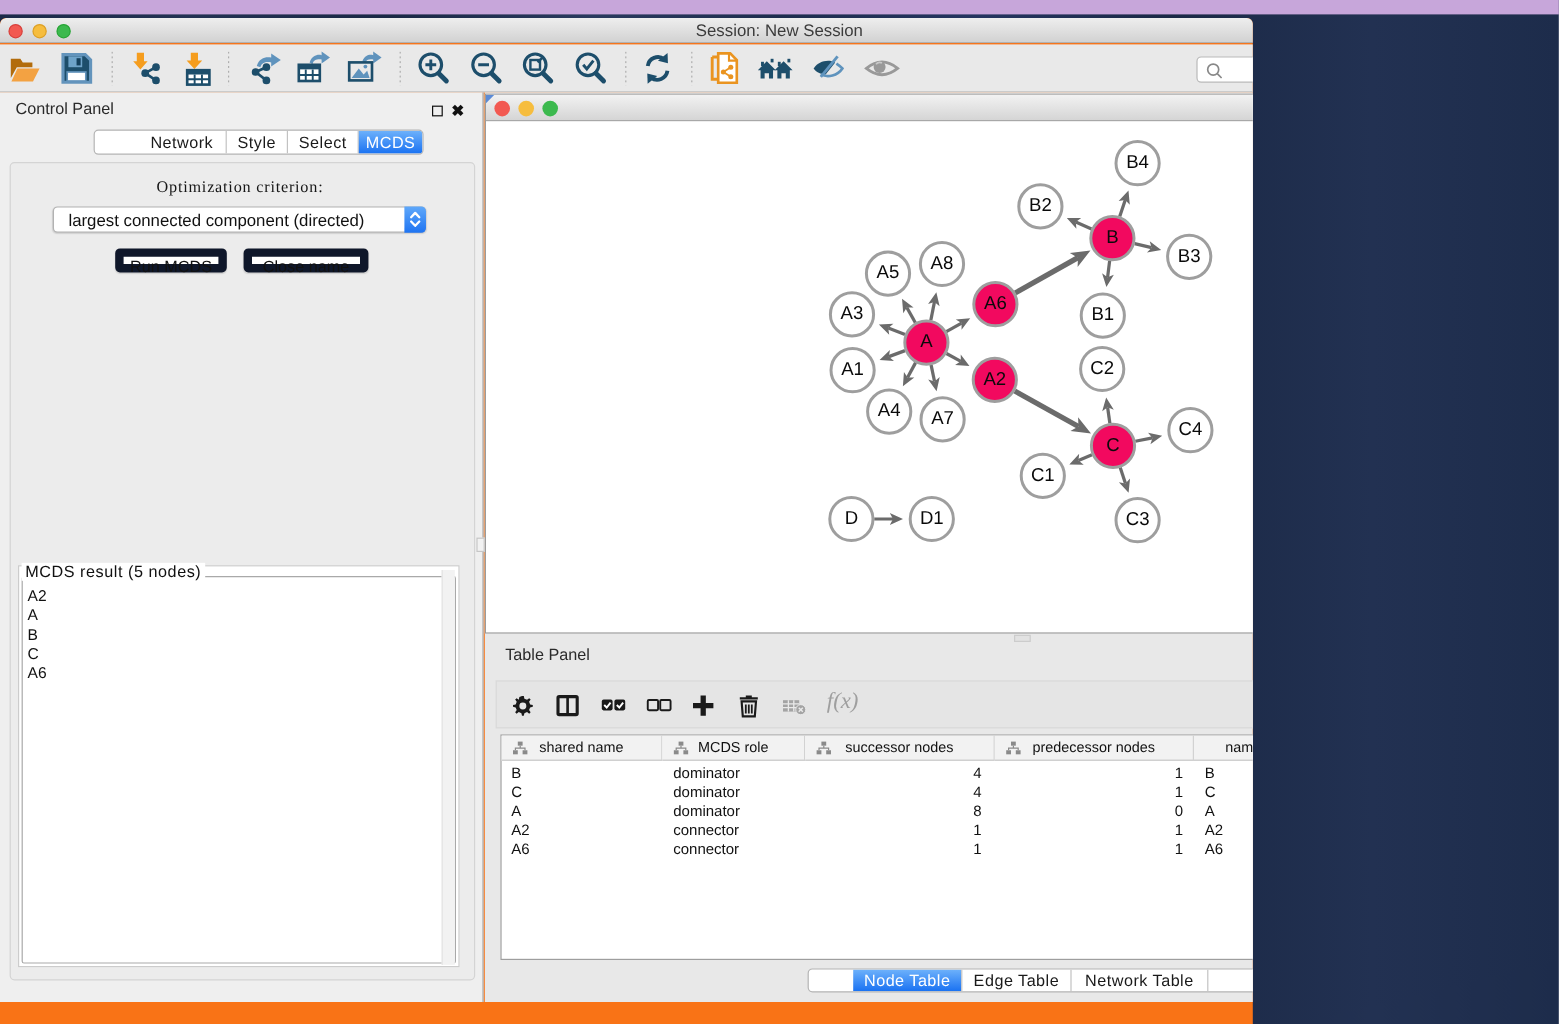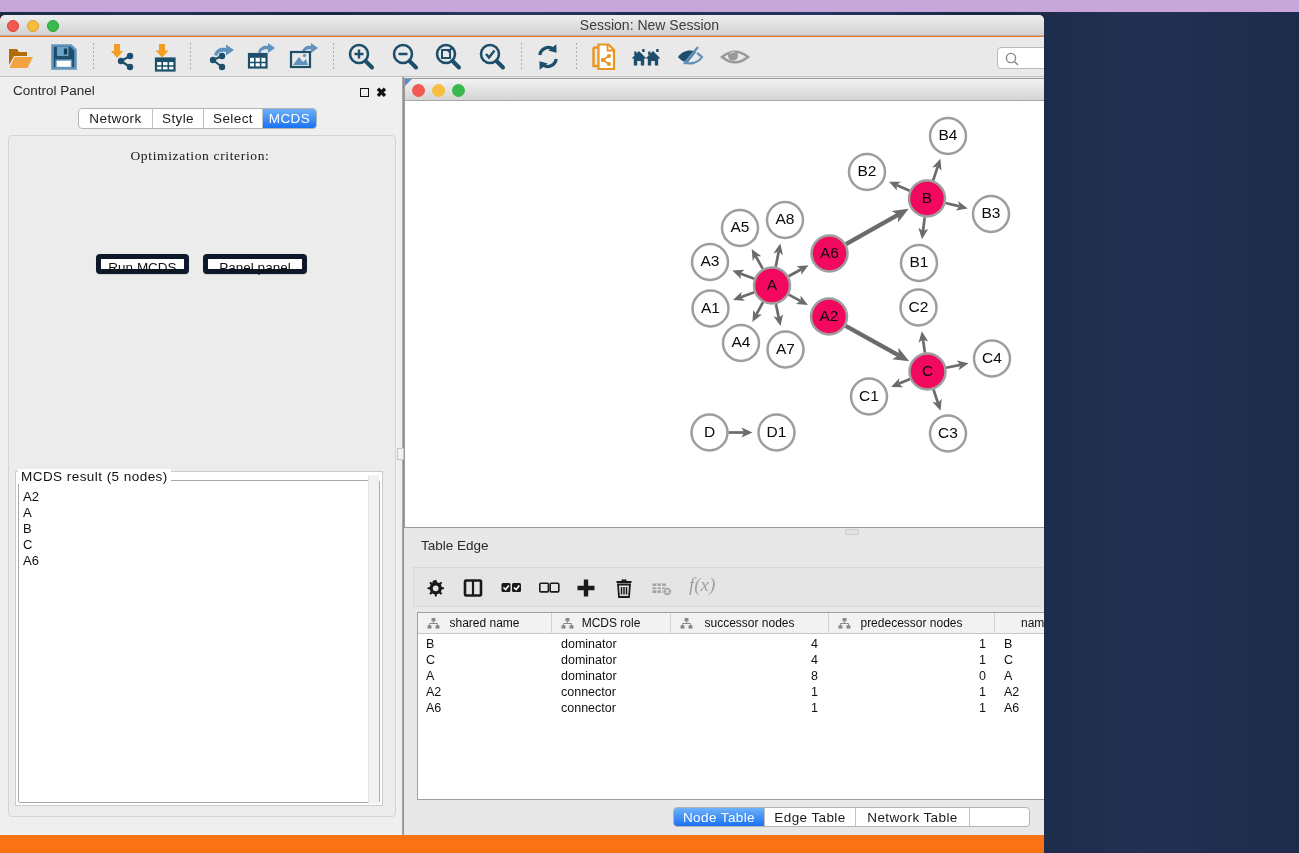--- a/index.html
+++ b/index.html
@@ -21,21 +21,21 @@
 .wbtn-x { position:absolute; font-size:13px; font-weight:bold; color:#111; }
 
 .seg { position:absolute; display:flex; height:21px; background:#ffffff; border:1px solid #b4b4b4; border-radius:4px; overflow:hidden; font-size:13.5px; letter-spacing:0.4px; }
 .seg > div { display:flex; align-items:center; justify-content:center; color:#1a1a1a; border-right:1px solid #c2c2c2; height:100%; }
 .seg > div:last-child { border-right:none; }
 .seg > div.sel { background:linear-gradient(#6db1fb,#1a72f2); color:#ffffff; }
 #cp-inner { position:absolute; left:8px; top:58px; width:388px; height:682px; border:1px solid #d4d4d4; border-radius:4px; background:#ececec; }
 .cp-label { position:absolute; left:0; top:12px; width:382px; text-align:center; font-size:13.5px; letter-spacing:0.65px; color:#161616;font-family:Liberation Serif, serif; }
 #cp-select { position:absolute; left:35px; top:36px; width:311px; height:22px; background:#ffffff; border:1px solid #b2b2b2; border-radius:4px; font-size:14px; color:#111; line-height:20px; padding-left:12px; box-shadow:0 0.5px 1px rgba(0,0,0,0.12); }
 #cp-select .stepper { position:absolute; right:-1px; top:-1px; width:18px; height:22px; background:linear-gradient(#5fa8fa,#1f74f2); border-radius:0 4px 4px 0; }
-.cbtn { position:absolute; height:20px; background:#ffffff; border:5px solid #0f172a; border-radius:4px; font-size:13.5px; color:#111; text-align:center; line-height:17px; box-shadow:0 0.5px 1px rgba(0,0,0,0.12);margin-top:47px; }
+.cbtn { position:absolute; height:20px; background:#ffffff; border:7px solid #0f172a; border-radius:4px; font-size:13.5px; color:#111; text-align:center; line-height:17px; box-shadow:0 0.5px 1px rgba(0,0,0,0.12); }
 #mcds-box { position:absolute; left:6px; top:335px; width:368px; height:335px; background:#ffffff; border:1px solid #cccccc; }
 #mcds-box .blines { position:absolute; left:2px; top:8px; right:2px; bottom:2px; border:1px solid #a9a9a9; border-radius:2px; }
 #mcds-box .btitle { position:absolute; left:2px; top:-3px; font-size:13.5px; letter-spacing:0.45px; color:#111; background:#ffffff; padding:0 3px; }
 #mcds-box .items { position:absolute; left:7px; top:17px; font-size:13px; color:#111; line-height:16px; }
 #mcds-box .vscroll { position:absolute; right:3px; top:3px; width:11px; height:329px; background:#f2f2f2; border-left:1px solid #e3e3e3; }
 
 #rightarea { position:absolute; left:404px; top:62px; width:895px; height:758px; background:#e8e8e8; }
 #gwin { position:absolute; left:0px; top:1px; width:893px; height:450px; background:#ffffff; border:1px solid #9b9b9b; }
 #gwin .gtitle { position:absolute; left:0; top:0; width:100%; height:22px; background:linear-gradient(#f2f2f2,#d5d5d5); border-bottom:1px solid #a8a8a8; }
 #gwin .tl { position:absolute; top:5px; width:13px; height:13px; border-radius:50%; }
@@ -167,29 +167,37 @@
       <svg width="16" height="16" viewBox="0 0 16 16" style="position:absolute;left:6px;top:3px;">
         <circle cx="7" cy="7" r="4.6" fill="none" stroke="#888" stroke-width="1.4"></circle>
         <path d="M10.4 10.4 L14 14" stroke="#888" stroke-width="1.4"></path>
       </svg>
     </div>
   <div id="cpanel">
     <div class="paneltitle">Control Panel</div>
     <div class="wbtn-sq" style="left:360px; top:11px;"></div>
     <div class="wbtn-x" style="left:376px; top:8px;">✖</div>
     <div class="seg" style="left:78px; top:31px;">
-      <div style="width:74px;">Network</div>
+      <div style="width:74px;margin-left:36px;">Network</div>
       <div style="width:51px;">Style</div>
       <div style="width:59px;">Select</div>
       <div style="width:53px;text-align:center;" class="sel">MCDS</div>
     </div>
     <div id="cp-inner">
       <div class="cp-label">Optimization criterion:</div>
+      <div id="cp-select">largest connected component (directed)
+        <div class="stepper">
+          <svg width="18" height="22" viewBox="0 0 18 22">
+              <path d="M5.6 9 L9 5.4 L12.4 9" fill="none" stroke="#fff" stroke-width="1.9" stroke-linecap="round" stroke-linejoin="round"></path>
+              <path d="M5.6 12.6 L9 16.2 L12.4 12.6" fill="none" stroke="#fff" stroke-width="1.9" stroke-linecap="round" stroke-linejoin="round"></path>
+            </svg>
+        </div>
+      </div>
       <div class="cbtn" style="left:87px; top:71px; width:93px;">Run MCDS</div>
-      <div class="cbtn" style="left:194px; top:71px; width:104px;">Panel panel</div>
+      <div class="cbtn" style="left:194px; top:71px; width:104px;">Close name</div>
       <div id="mcds-box">
         <div class="blines"></div>
         <div class="btitle">MCDS result (5 nodes)</div>
         <div class="vscroll"></div>
         <div class="items">A2<br>A<br>B<br>C<br>A6</div>
       </div>
     </div>
   </div>
   <div id="rightarea">
     <div id="gwin">
@@ -281,21 +289,21 @@
 <text x="464" y="298.5" font-size="15.5" fill="#0a0a0a" text-anchor="middle">C1</text>
 <text x="543" y="335.5" font-size="15.5" fill="#0a0a0a" text-anchor="middle">C3</text>
 <text x="304.5" y="334.5" font-size="15.5" fill="#0a0a0a" text-anchor="middle">D</text>
 <text x="371.5" y="334.5" font-size="15.5" fill="#0a0a0a" text-anchor="middle">D1</text>
 </svg>
       <svg style="position:absolute; right:1px; bottom:1px;" width="14" height="14" viewBox="0 0 14 14">
           <path d="M3 13 L13 3 M7 13 L13 7 M11 13 L13 11" stroke="#9a9a9a" stroke-width="1.2" fill="none"></path>
         </svg>
     </div>
     <div id="tpanel">
-      <div class="paneltitle" style="left:17px; top:3px;">Table Edge</div>
+      <div class="paneltitle" style="left:17px; top:3px;">Table Panel</div>
       <div class="wbtn-sq" style="left:840px; top:9px;"></div>
       <div class="wbtn-x" style="left:872px; top:6px;">✖</div>
       <div id="tp-toolbar">
 <svg style="position:absolute; left:9px; top:8px;" width="24" height="24" viewBox="0 0 24 24">
             <path d="M12 4 L13.5 4 L14 6.2 L16.2 7.1 L18 5.8 L19.2 7 L17.9 8.8 L18.8 11 L21 11.5 L21 13 L18.8 13.5 L17.9 15.7 L19.2 17.5 L18 18.7 L16.2 17.4 L14 18.3 L13.5 20.5 L12 20.5 L11.5 18.3 L9.3 17.4 L7.5 18.7 L6.3 17.5 L7.6 15.7 L6.7 13.5 L4.5 13 L4.5 11.5 L6.7 11 L7.6 8.8 L6.3 7 L7.5 5.8 L9.3 7.1 L9.8 4.9 Z M12.7 9.4 A2.9 2.9 0 1 0 12.7 15.2 A2.9 2.9 0 1 0 12.7 9.4" fill="#1a1a1a" fill-rule="evenodd"></path>
           </svg>
 <svg style="position:absolute; left:47px; top:8px;" width="24" height="24" viewBox="0 0 24 24">
             <rect x="4" y="4.5" width="16" height="15" fill="none" stroke="#1a1a1a" stroke-width="2.6" rx="1"></rect>
             <path d="M12 4.5 L12 19.5" stroke="#1a1a1a" stroke-width="2.2"></path>
           </svg>
@@ -371,21 +379,21 @@
 <div class="trow" style="left:330px; top:71px; width:70px; text-align:right;">1</div>
 <div class="trow" style="left:500px; top:71px; width:68px; text-align:right;">1</div>
 <div class="trow" style="left:586px; top:71px;">A2</div>
 <div class="trow" style="left:8px; top:87px;">A6</div>
 <div class="trow" style="left:143px; top:87px;">connector</div>
 <div class="trow" style="left:330px; top:87px; width:70px; text-align:right;">1</div>
 <div class="trow" style="left:500px; top:87px; width:68px; text-align:right;">1</div>
 <div class="trow" style="left:586px; top:87px;">A6</div>
 </div>
       <div class="seg" style="left:269px; top:272px; height:20px;">
-        <div style="width:91px;" class="sel">Node Table</div>
+        <div style="width:91px;margin-left:37px;" class="sel">Node Table</div>
         <div style="width:91px;">Edge Table</div>
         <div style="width:114px;">Network Table</div>
         <div style="width:59px;margin-top:16px;">Motifs</div>
       </div>
     </div>
   </div>
   <div style="position:absolute; left:397px; top:433px; width:7px; height:12px; background:#f2f2f2; border:1px solid #c6c6c6;"></div>
 <div style="position:absolute; left:845px; top:514px; width:14px; height:6px; background:#e2e2e2; border:1px solid #cccccc;"></div>
 </div>
 

